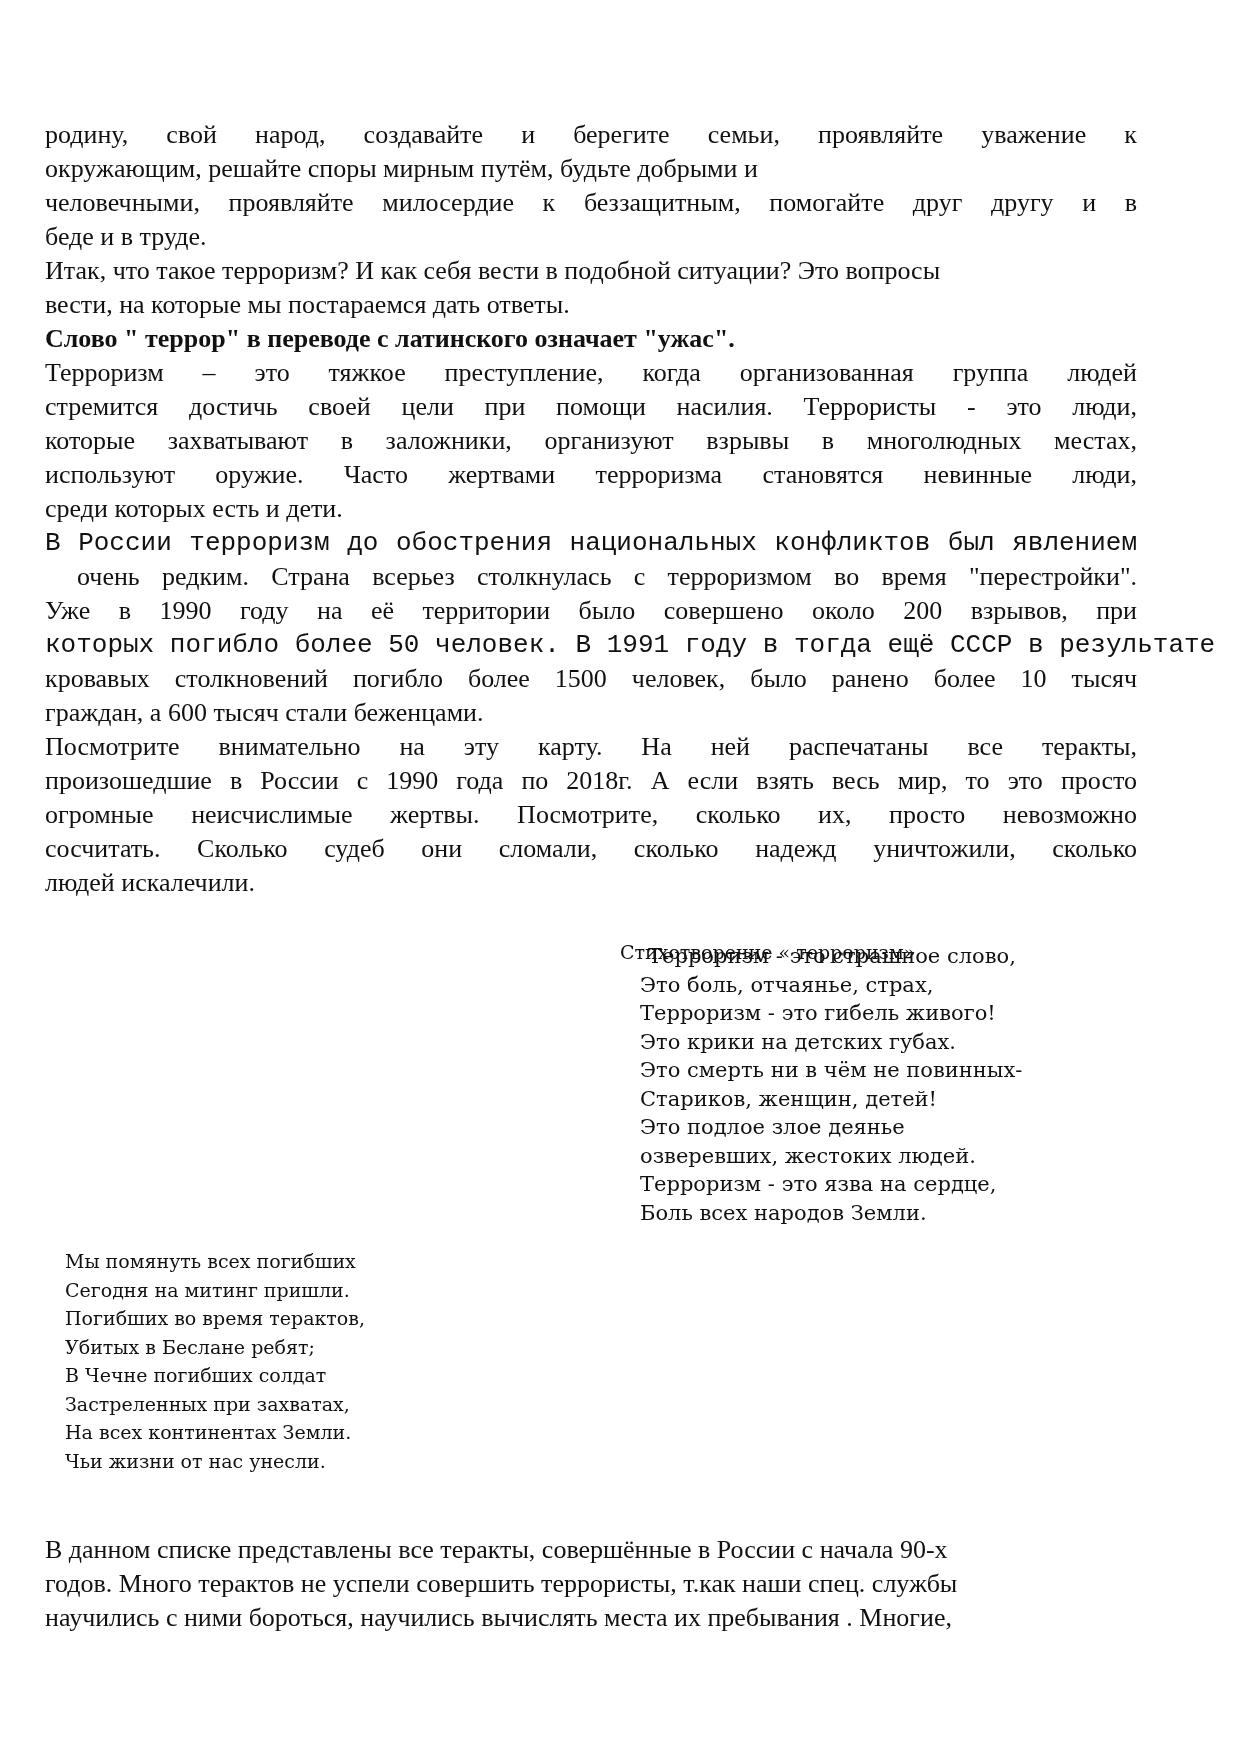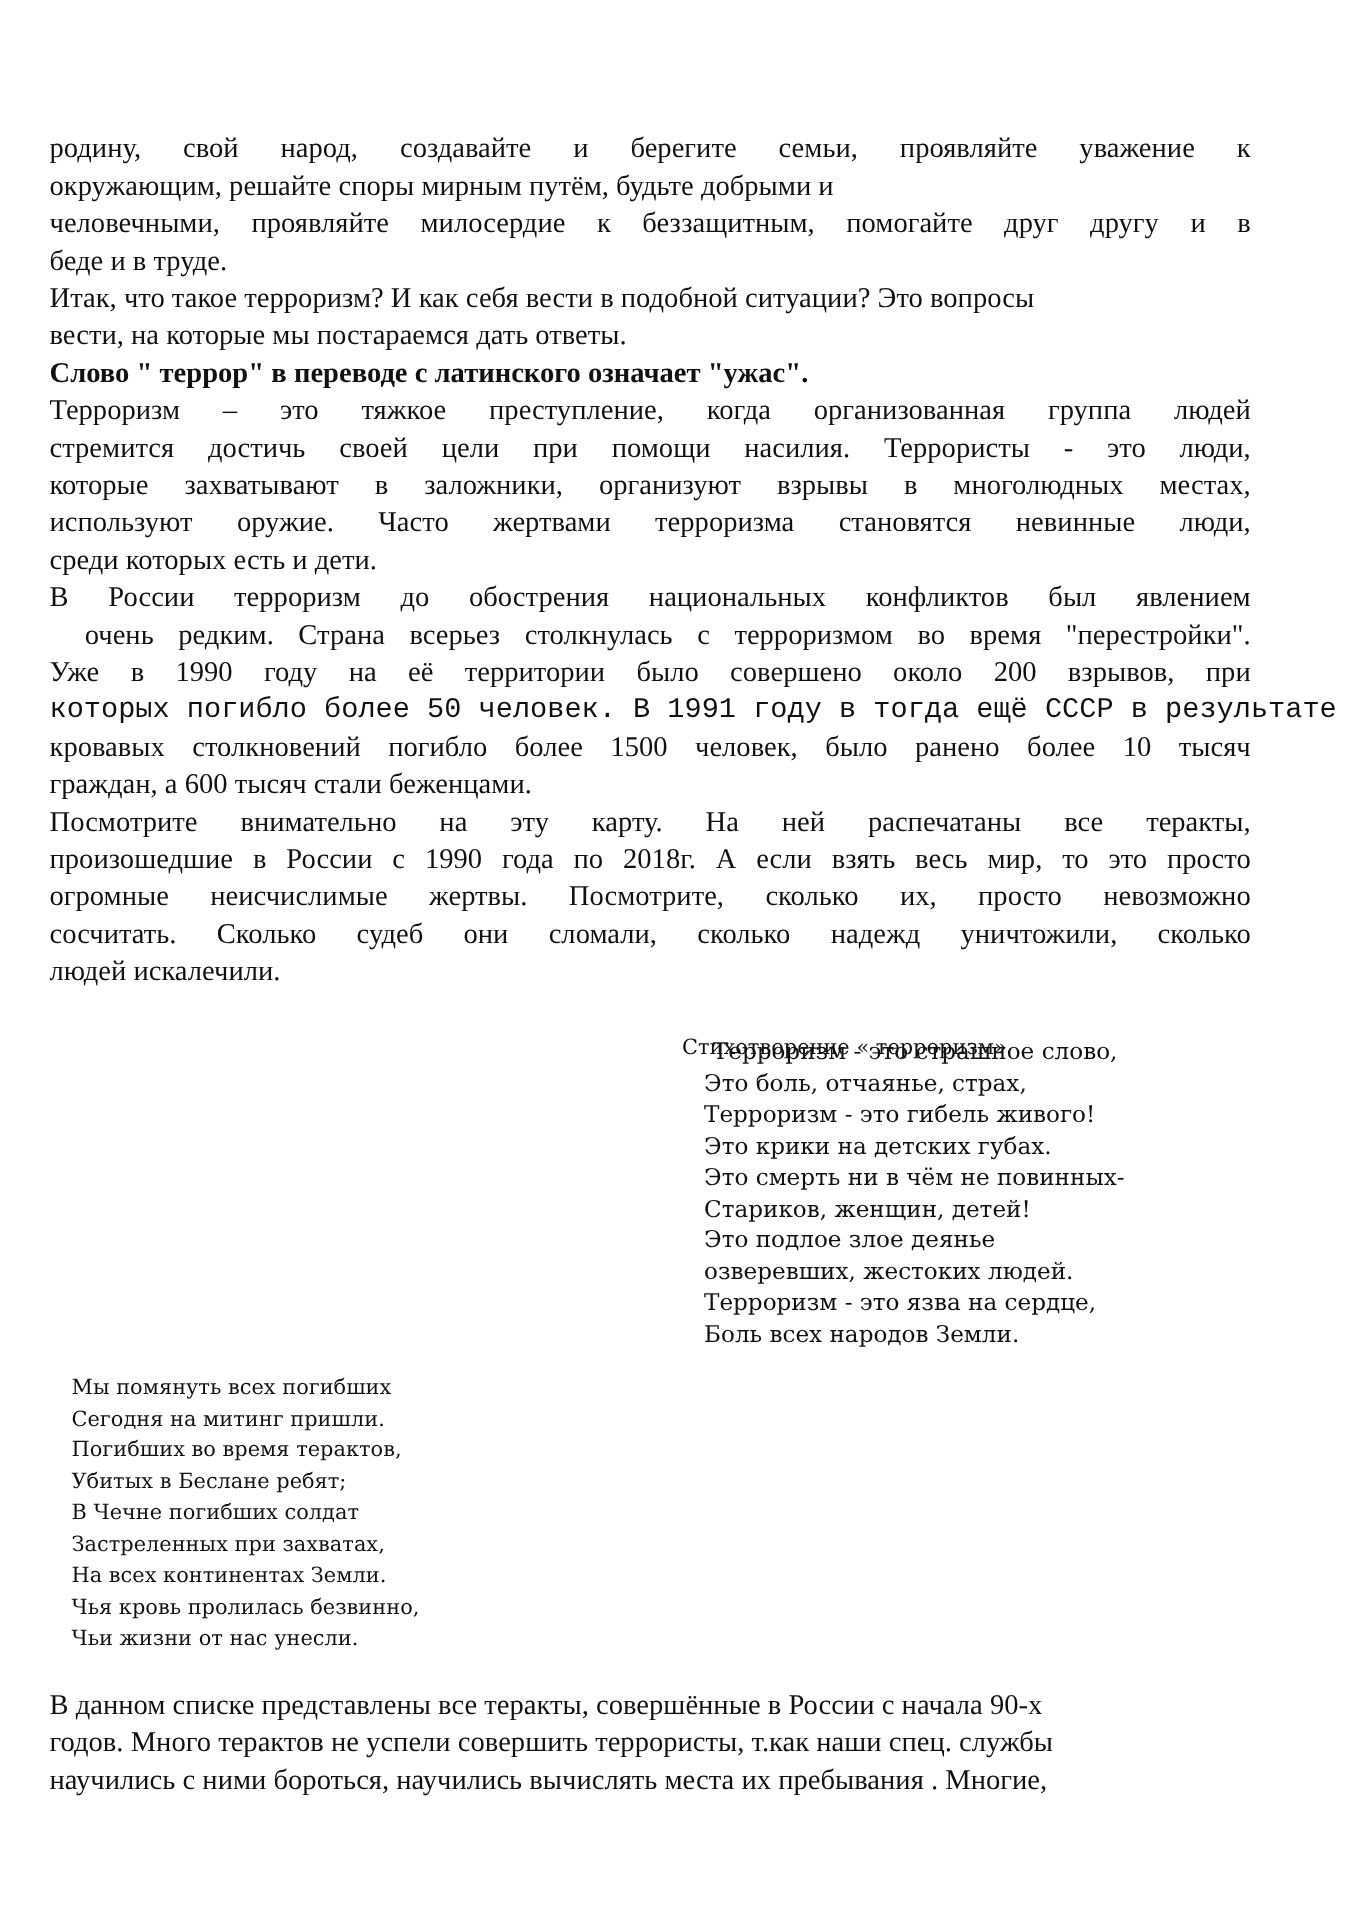--- a/index.html
+++ b/index.html
@@ -55,21 +55,21 @@
 
     <p>
       <span class="line" style="text-align-last:justify;">Терроризм – это тяжкое преступление, когда организованная группа людей</span>
       <span class="line" style="text-align-last:justify;">стремится достичь своей цели при помощи насилия. Террористы - это люди,</span>
       <span class="line" style="text-align-last:justify;">которые захватывают в заложники, организуют взрывы в многолюдных местах,</span>
       <span class="line" style="text-align-last:justify;">используют оружие. Часто жертвами терроризма становятся невинные люди,</span>
       <span class="line">среди которых есть и дети.</span>
     </p>
 
     <p>
-      <span class="line" style="text-align-last:justify;">В России терроризм до обострения национальных конфликтов был явлением</span>
+      <span class="line" style="text-align-last:justify;font-family:Liberation Mono, monospace;">В России терроризм до обострения национальных конфликтов был явлением</span>
       <span class="line" style="text-align-last:justify;margin-left:32px;">очень редким. Страна всерьез столкнулась с терроризмом во время "перестройки".</span>
       <span class="line" style="text-align-last:justify;text-align:center;">Уже в 1990 году на её территории было совершено около 200 взрывов, при</span>
       <span class="line" style="text-align-last:justify;font-family:Liberation Mono, monospace;">которых погибло более 50 человек. В 1991 году в тогда ещё СССР в результате</span>
       <span class="line" style="text-align-last:justify;">кровавых столкновений погибло более 1500 человек, было ранено более 10 тысяч</span>
       <span class="line">граждан, а 600 тысяч стали беженцами.</span>
     </p>
 
     <p>
       <span class="line" style="text-align-last:justify;">Посмотрите внимательно на эту карту. На ней распечатаны все теракты,</span>
       <span class="line" style="text-align-last:justify;">произошедшие в России с 1990 года по 2018г. А если взять весь мир, то это просто</span>
@@ -94,21 +94,20 @@
   </div>
 
   <div class="poem-left">
     <span class="line">Мы помянуть всех погибших</span>
     <span class="line">Сегодня на митинг пришли.</span>
     <span class="line">Погибших во время терактов,</span>
     <span class="line">Убитых в Беслане ребят;</span>
     <span class="line">В Чечне погибших солдат</span>
     <span class="line">Застреленных при захватах,</span>
     <span class="line">На всех континентах Земли.</span>
-    <span class="line">Чья кровь пролилась безвинно,</span>
     <span class="line">Чьи жизни от нас унесли.</span>
   </div>
 
   <div class="body-text" id="block3">
     <p>
       <span class="line">В данном списке представлены все теракты, совершённые в России с начала 90-х</span>
       <span class="line">годов. Много терактов не успели совершить террористы, т.как наши спец. службы</span>
       <span class="line">научились с ними бороться, научились вычислять  места их пребывания . Многие,</span>
     </p>
   </div>

